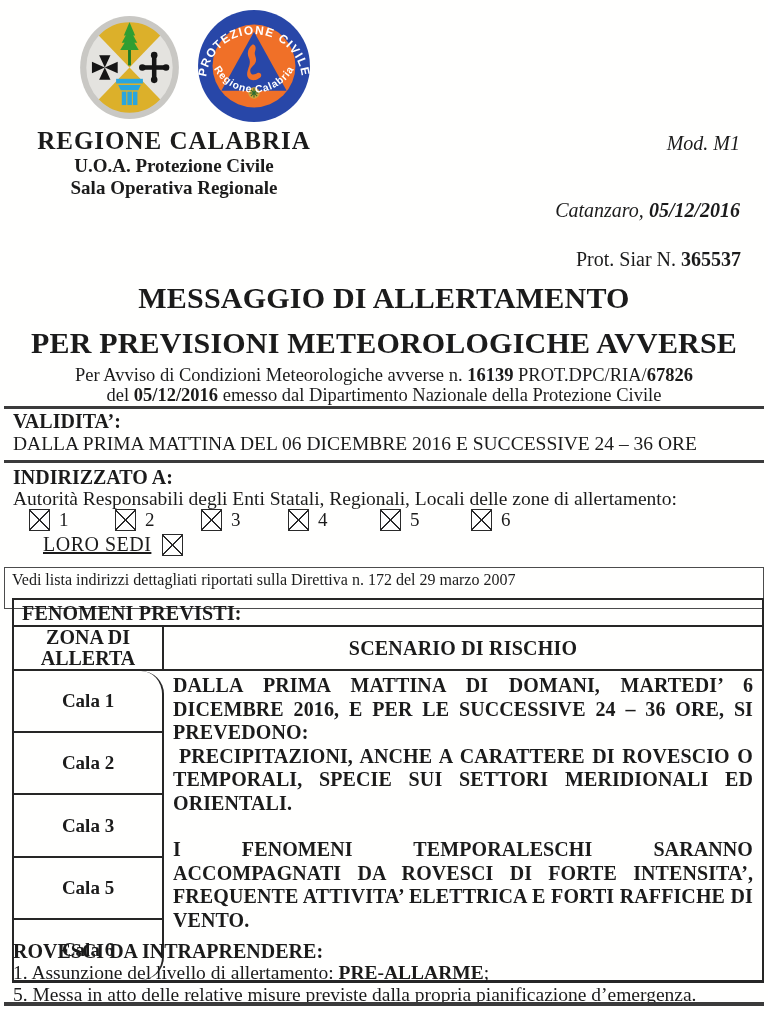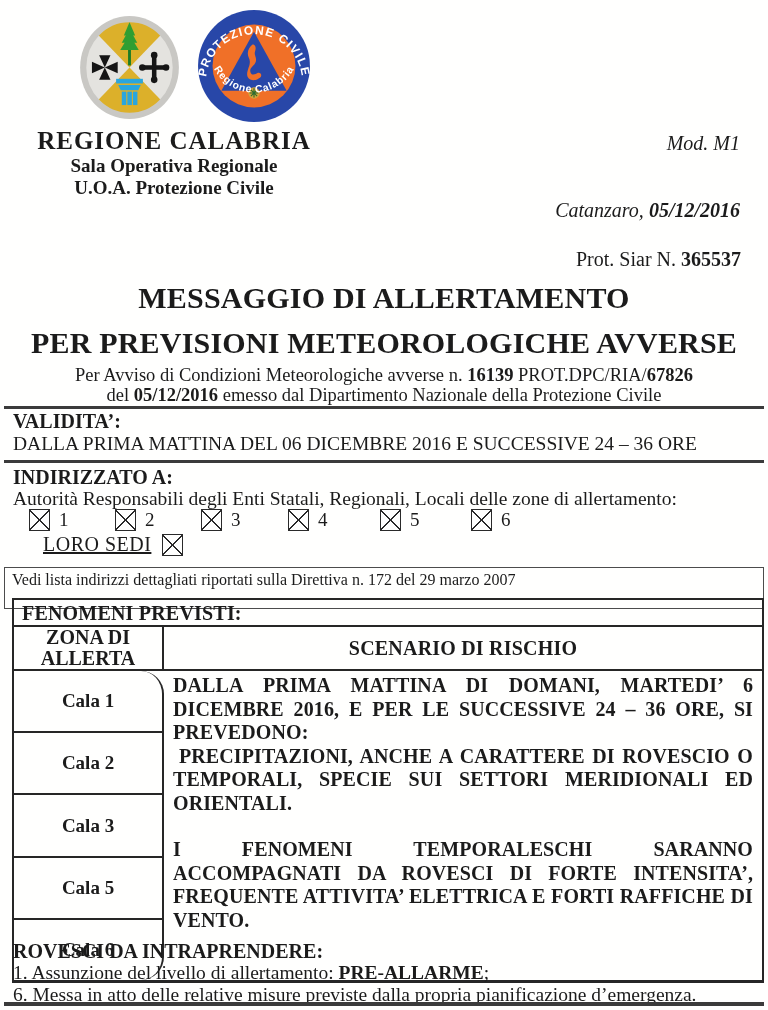--- a/index.html
+++ b/index.html
@@ -147,22 +147,22 @@
         <textPath href="#arcTop" startOffset="50%" text-anchor="middle">PROTEZIONE CIVILE</textPath>
       </text>
       <text font-size="10" letter-spacing="0.8">
         <textPath href="#arcBot" startOffset="50%" text-anchor="middle">Regione Calabria</textPath>
       </text>
     </g>
   </svg>
 
   <div class="org-block">
     <div class="org-name">REGIONE CALABRIA</div>
+    <div class="org-line">U.O.A. Protezione Civile</div>
     <div class="org-line">Sala Operativa Regionale</div>
-    <div class="org-line">U.O.A. Protezione Civile</div>
   </div>
   <div class="mod">Mod. M1</div>
   <div class="place-date"><span>Catanzaro, </span><b>05/12/2016</b></div>
   <div class="prot"><span>Prot. Siar N. </span><b>365537</b></div>
 
   <div class="title1">MESSAGGIO DI ALLERTAMENTO</div>
   <div class="title2">PER PREVISIONI METEOROLOGICHE AVVERSE</div>
   <div class="subtitle sub1"><span>Per Avviso di Condizioni Meteorologiche avverse n. </span><b>16139</b><span> PROT.DPC/RIA/</span><b>67826</b></div>
   <div class="subtitle sub2"><span>del </span><b>05/12/2016</b><span> emesso dal Dipartimento Nazionale della Protezione Civile</span></div>
 
@@ -225,16 +225,16 @@
       <div class="ft-scell">
         <p class="p1">DALLA PRIMA MATTINA DI DOMANI, MARTEDI’ 6 DICEMBRE 2016, E PER LE SUCCESSIVE 24 – 36 ORE, SI PREVEDONO:</p>
         <p class="p2">PRECIPITAZIONI, ANCHE A CARATTERE DI ROVESCIO O TEMPORALI, SPECIE SUI SETTORI MERIDIONALI ED ORIENTALI.</p>
         <p class="p3">I FENOMENI TEMPORALESCHI SARANNO ACCOMPAGNATI DA ROVESCI DI FORTE INTENSITA’, FREQUENTE ATTIVITA’ ELETTRICA E FORTI RAFFICHE DI VENTO.</p>
       </div>
     </div>
   </div>
 
   <div class="sec-label az-label">ROVESCI DA INTRAPRENDERE:</div>
   <div class="az-item az1"><span>1. Assunzione del livello di allertamento: </span><b>PRE-ALLARME</b><span>;</span></div>
-  <div class="az-item az2">6. Messa in atto delle relative misure previste dalla propria pianificazione d’emergenza.</div>
+  <div class="az-item az2">5. Messa in atto delle relative misure previste dalla propria pianificazione d’emergenza.</div>
   <div class="hr hrb"></div>
 
 </div>
 
 </body></html>

